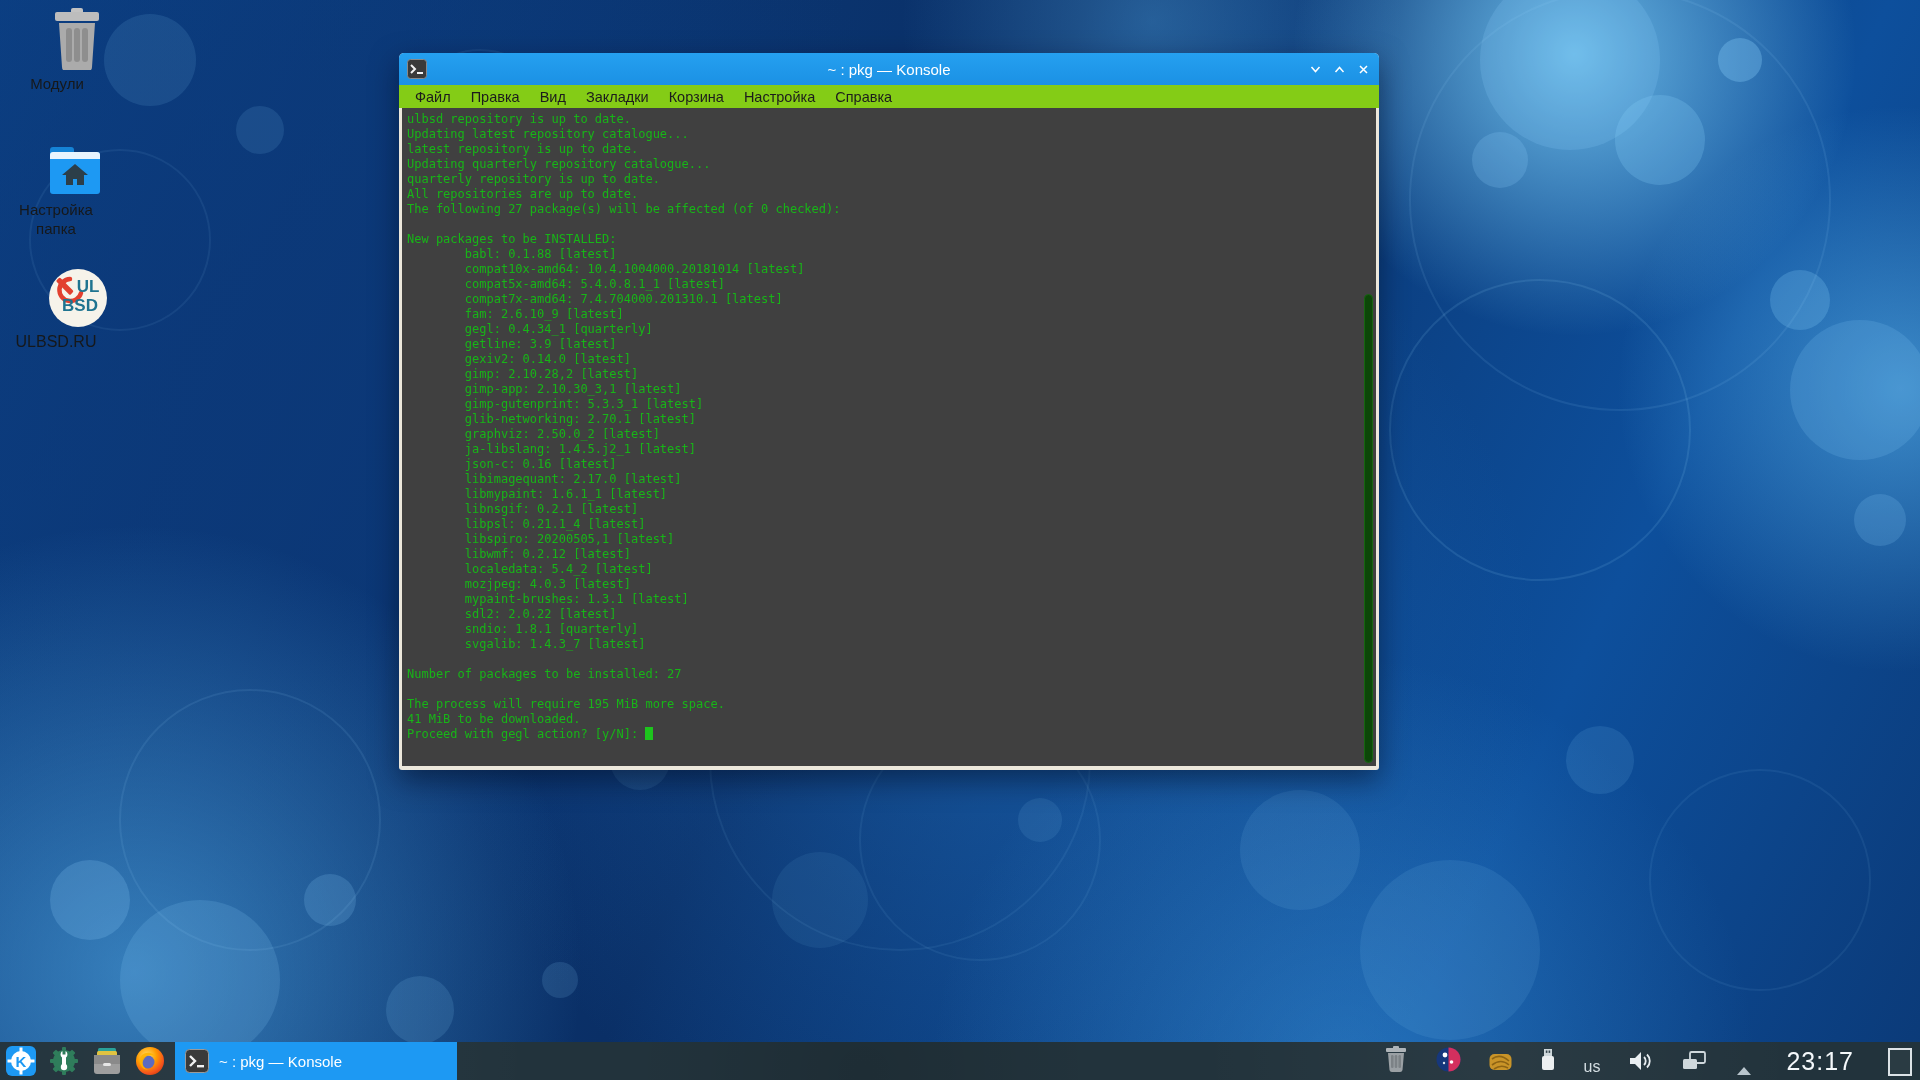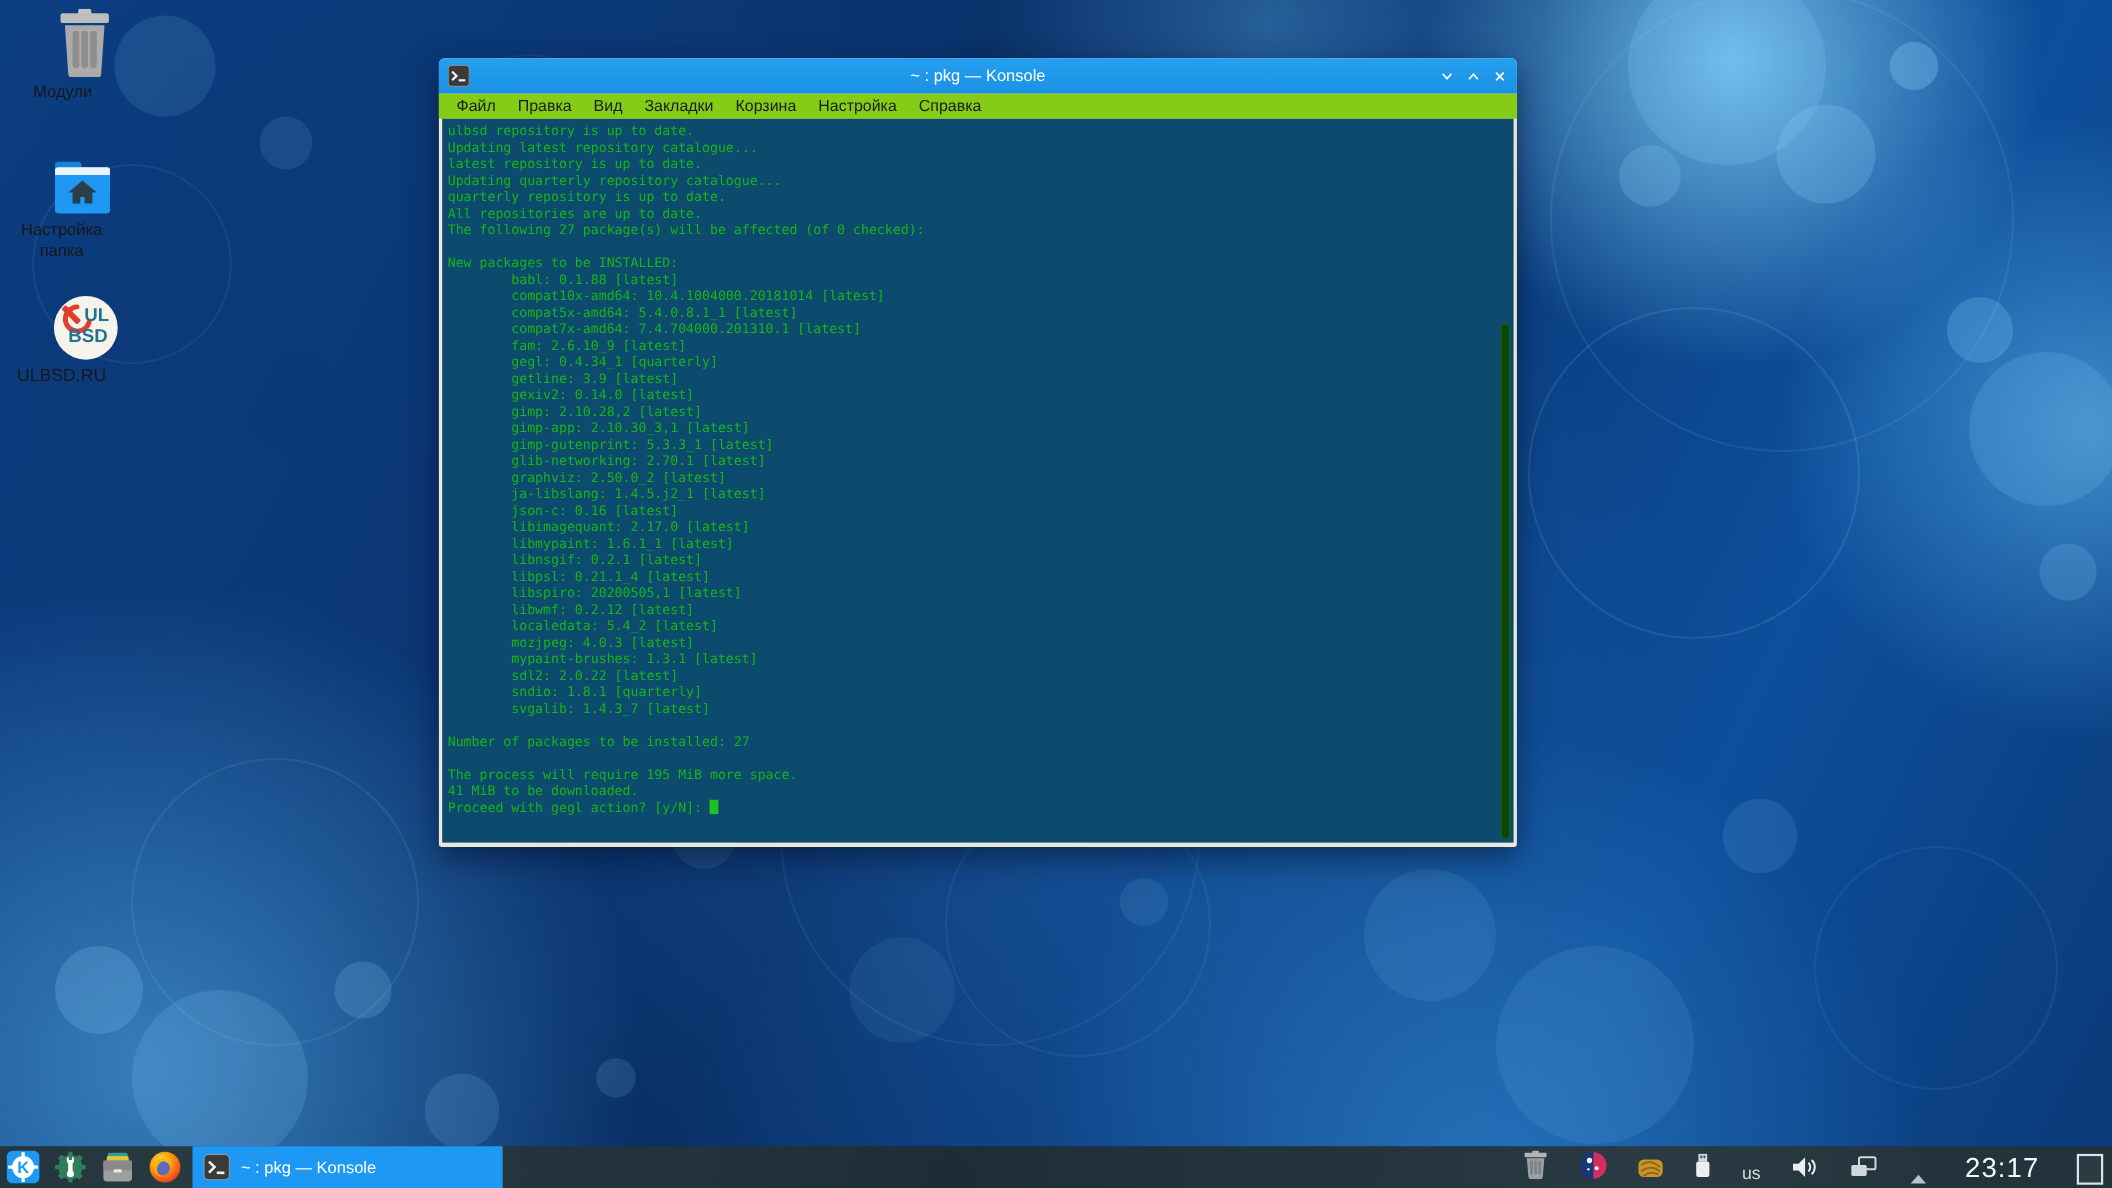--- a/index.html
+++ b/index.html
@@ -47,21 +47,21 @@
   .win-buttons .wbtn { width:15px; height:15px; display:flex; align-items:center; justify-content:center; }
 
   .menubar {
     height:23px; background:#84cc16; display:flex; align-items:center;
     padding-left:6px; font-size:14.5px; color:#1c1c1c;
   }
   .menubar .menu-item { padding:0 10px; }
 
   .terminal {
     position:absolute; left:3px; right:3px; top:55px; bottom:4px;
-    background:#0c4a6e; overflow:hidden;
+    background:#404040; overflow:hidden;
   }
   .terminal pre {
     margin:0; padding:4px 14px 0 5px;
     font-family:"DejaVu Sans Mono", monospace;
     font-size:12px; line-height:15px; color:#17b517;
   }
   .prompt-line {
     padding-left:5px; font-family:"DejaVu Sans Mono", monospace;
     font-size:12px; line-height:15px; color:#17b517; white-space:pre;
   }

